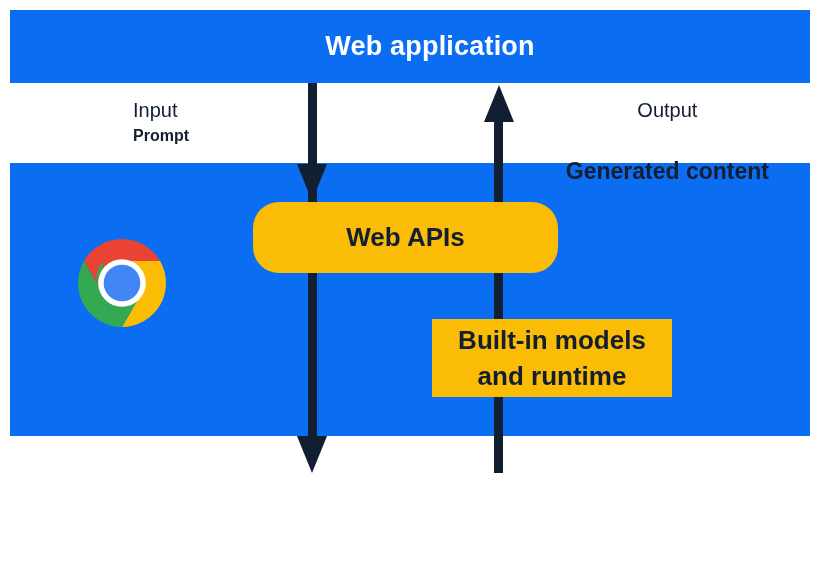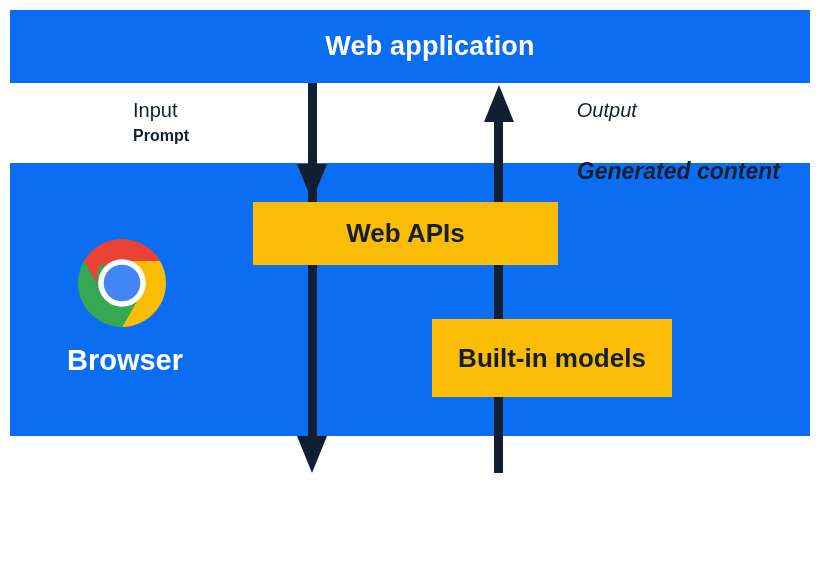--- a/index.html
+++ b/index.html
@@ -14,37 +14,37 @@
   .bar{position:absolute;left:10px;width:800px;background:var(--blue);display:flex;align-items:center;justify-content:center;z-index:0;padding-left:40px;}
   .top-bar{top:10px;height:73px;}
   .bottom-bar{top:473px;height:81px;}
   .bar .bar-label{color:#fff;font-weight:700;font-size:27px;letter-spacing:.2px;}
 
   .panel{position:absolute;left:10px;top:163px;width:800px;height:273px;background:var(--blue);z-index:0;}
 
   .flow-caption{color:var(--navy);font-size:20px;line-height:24px;}
   .flow-value{color:var(--navy);font-size:16px;font-weight:700;line-height:27px;}
   .input-group{position:absolute;left:133px;top:98px;text-align:left;z-index:1;}
-  .output-group{position:absolute;right:40px;top:98px;text-align:left;z-index:1;font-style:italic;}
+  .output-group{position:absolute;right:51px;top:98px;text-align:center;z-index:1;}
   .output-group .flow-value{font-size:23px;margin-top:36px;}
 
   
   .shaft{position:absolute;width:9px;background:var(--navy);z-index:1;}
   .down-shaft{left:308px;top:83px;height:354px;}
   .up-shaft{left:494px;top:122px;height:351px;}
   .head{position:absolute;width:0;height:0;border-left:15px solid transparent;border-right:15px solid transparent;z-index:1;}
   .head-down{border-top:37px solid var(--navy);}
   .head-up{border-bottom:37px solid var(--navy);}
   .down-head-mid{left:297px;top:164px;}
   .down-head-bottom{left:297px;top:436px;}
   .up-head-top{left:484px;top:85px;}
 
   
   .ybox{position:absolute;background:var(--yellow);color:var(--navy);display:flex;flex-direction:column;align-items:center;justify-content:center;font-weight:700;font-size:26px;z-index:2;text-align:center;}
-  .web-apis-box{left:253px;top:202px;width:305px;height:63px;}
+  .web-apis-box{left:253px;top:202px;width:305px;height:71px;border-radius:26px;}
   .built-in-box{left:432px;top:319px;width:240px;height:78px;line-height:36px;}
 
   
   .chrome-logo{position:absolute;left:78px;top:239px;width:88px;height:88px;z-index:1;}
   .chrome-logo .p-red{fill:var(--chrome_red);}
   .chrome-logo .p-yellow{fill:var(--chrome_yellow);}
   .chrome-logo .p-green{fill:var(--chrome_green);}
   .chrome-logo .p-white{fill:#fff;}
   .chrome-logo .p-blue{fill:var(--chrome_blue);}
   .browser-label{position:absolute;left:45px;top:344px;width:160px;text-align:center;color:#fff;font-weight:700;font-size:29px;z-index:1;}
@@ -73,25 +73,25 @@
   <div class="head head-down down-head-mid"></div>
   <div class="head head-down down-head-bottom"></div>
   <div class="shaft up-shaft"></div>
   <div class="head head-up up-head-top"></div>
 
   <div class="ybox web-apis-box">
     <span>Web APIs</span>
   </div>
   <div class="ybox built-in-box">
     <span>Built-in models</span>
+    <span>and runtime</span>
   </div>
 
   <svg class="chrome-logo" viewBox="0 0 48 48" aria-hidden="true">
     <path class="p-red" d="M24 12h20.78a24 24 0 0 0-41.56 0l10.39 18a12 12 0 0 1 10.39-18z"></path>
     <path class="p-yellow" d="M44.78 12H24a12 12 0 0 1 10.39 18L24 48a24 24 0 0 0 20.78-36z"></path>
     <path class="p-green" d="M13.61 30 3.22 12a24 24 0 0 0 20.78 36l10.39-18a12 12 0 0 1-20.78-18z"></path>
     <circle class="p-white" cx="24" cy="24" r="13"></circle>
     <circle class="p-blue" cx="24" cy="24" r="10"></circle>
   </svg>
-  <div class="browser-label">Browser</div>
 
 
 </div>
 
 </body></html>

